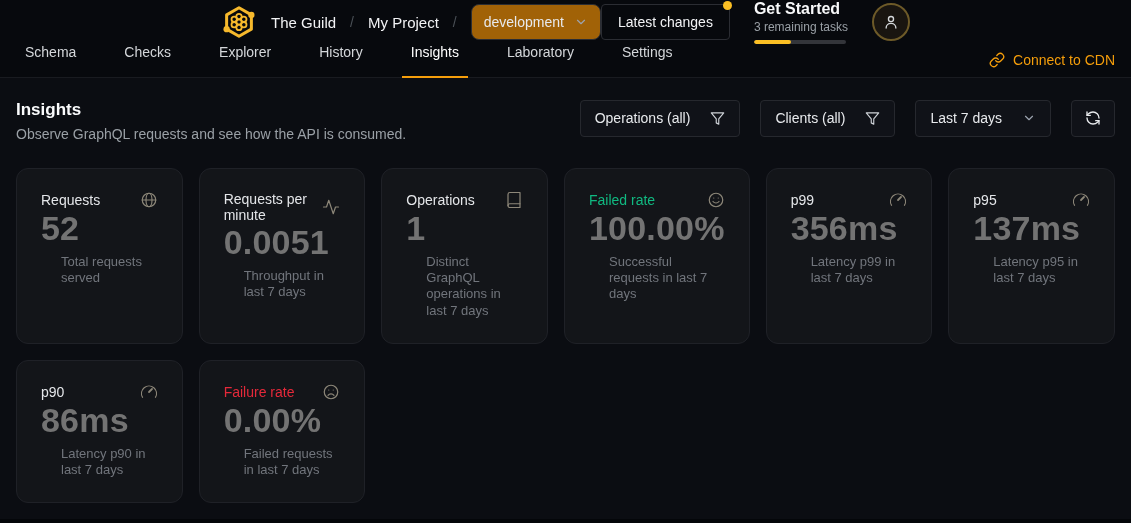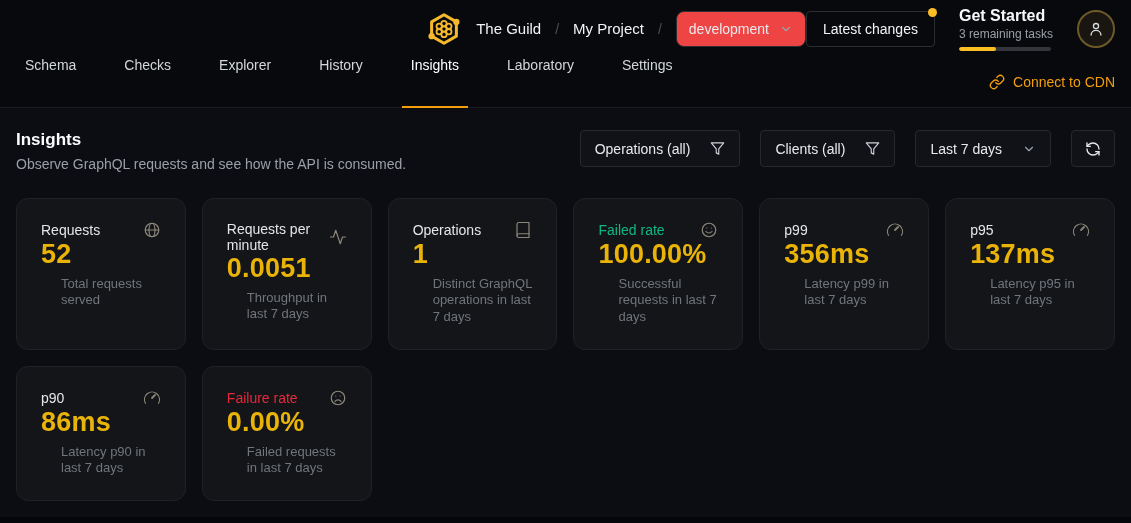--- a/index.html
+++ b/index.html
@@ -6,29 +6,29 @@
   html,body { width:1131px; height:523px; overflow:hidden; }
   body {
     font-family:"Liberation Sans","DejaVu Sans",sans-serif;
     background:#07090d; color:#e7e9ec;
     -webkit-font-smoothing:antialiased;
   }
   .app { display:flex; flex-direction:column; height:523px; }
 
   
   header {
-    height:62px; display:flex; align-items:center; justify-content:flex-end;
+    height:62px; display:flex; align-items:center; justify-content:center;
     padding:0 16px; background:#07090d;
   }
   .h-left { display:flex; align-items:center; gap:14px; }
   .logo { display:flex; align-items:center; cursor:pointer; }
   .crumb { font-size:15px; color:#f2f3f5; text-decoration:none; font-weight:500; cursor:pointer; }
   .crumb-sep { color:#4b5157; font-size:14px; }
   .select-btn {
-    display:flex; align-items:center; gap:10px; background:#ef4444;
+    display:flex; align-items:center; gap:10px; background:#a16207;
     border:1px solid #2b2d33; border-radius:8px; color:#e8eaed;
     font-size:14px; font-family:inherit; padding:9px 12px; cursor:pointer;
   }
   .h-right { display:flex; align-items:center; gap:24px; }
   .latest-btn {
     position:relative; background:transparent; border:1px solid #2b2d33;
     border-radius:4px; color:#f3f4f6; font-size:14px; font-family:inherit;
     padding:9px 16px; cursor:pointer;
   }
   .notif-dot {
@@ -77,21 +77,21 @@
 
   .cards {
     margin-top:26px; display:grid; grid-template-columns:repeat(6,1fr); gap:16px;
   }
   .card {
     background:#131519; border:1px solid #1f2127; border-radius:12px; padding:22px 24px 24px;
   }
   .card-head { display:flex; align-items:center; justify-content:space-between; }
   .card-title { font-size:14px; color:#e4e6e9; }
   .card-icon { color:#8d8779; display:flex; }
-  .card-value { font-size:27px; font-weight:700; color:#eab308; letter-spacing:.2px; }
+  .card-value { font-size:34px; font-weight:700; color:#737373; letter-spacing:.2px; }
   .card-desc { margin-top:6px; font-size:13px; color:#71757c; line-height:1.25;margin-left:20px; }
 
   .bottom-strip { height:6px; background:#040609; }
   svg { display:block; }
 </style>
 </head>
 <body>
 
 <div class="app">
 

